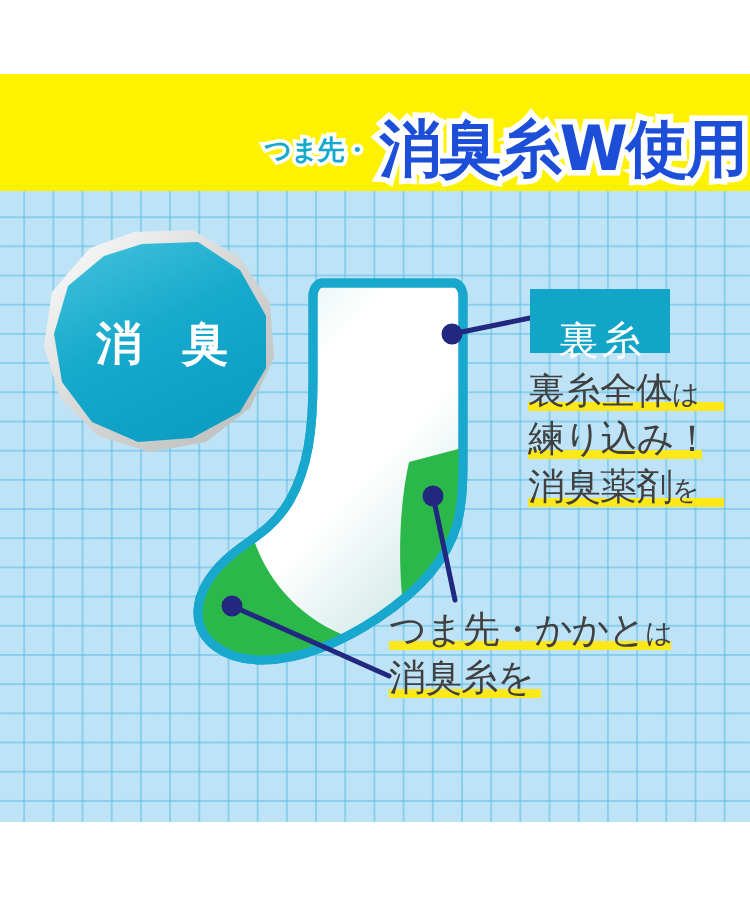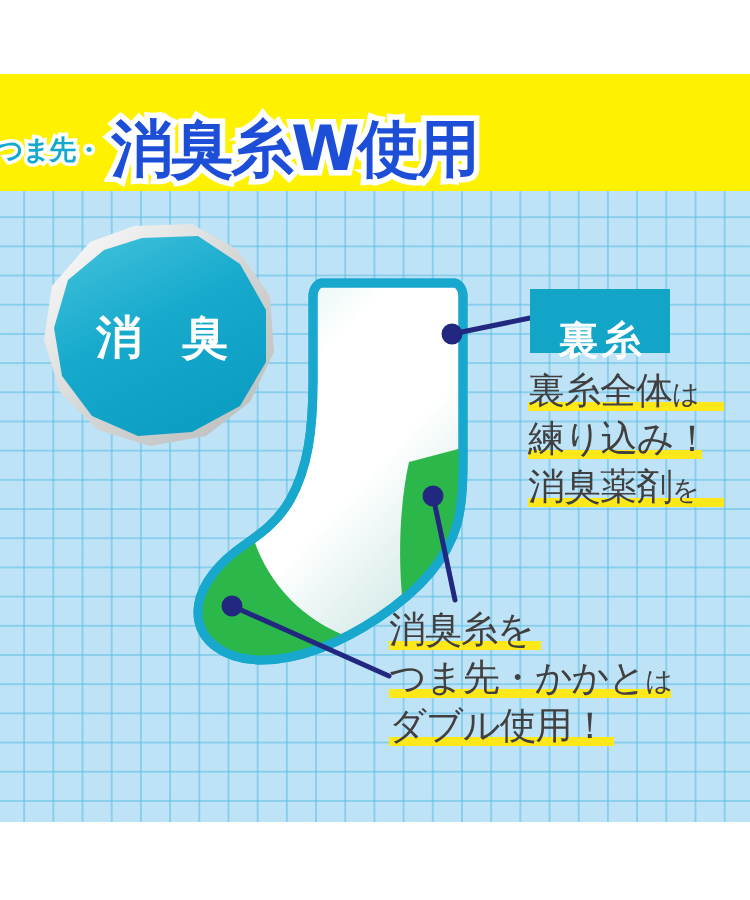--- a/index.html
+++ b/index.html
@@ -12,21 +12,21 @@
   }
   #page{position:absolute;left:0;top:0;width:750px;height:900px;overflow:hidden;background:#fff;}
 
   
   .top-white{position:absolute;left:0;top:0;width:750px;height:74px;background:#ffffff;}
 
   
   .banner{
     position:absolute;left:0;top:74px;width:750px;height:152px;
     background:#fff200;
-    display:flex;align-items:center;justify-content:flex-start;
+    display:flex;align-items:center;justify-content:flex-end;
   }
   .banner-inner{display:flex;align-items:center;gap:10px;transform:translateX(-4px);}
   .ruby{
     display:flex;flex-direction:column;justify-content:center;
     line-height:1.02;
     font-size:27px;font-weight:700;
     color:#16a9ce;
     -webkit-text-stroke:7px #ffffff;
     paint-order:stroke fill;
     letter-spacing:-1px;
@@ -51,39 +51,39 @@
       linear-gradient(to bottom, rgba(92,190,229,.55) 1.6px, transparent 1.6px);
     background-size:29.2px 29.2px;
     background-position:-6px -4px;
   }
   .bottom-white{position:absolute;left:0;top:822px;width:750px;height:78px;background:#ffffff;}
 
   
   .layer{position:absolute;left:0;top:0;width:750px;height:900px;}
 
   
-  .badge{position:absolute;left:42px;top:224px;width:240px;height:232px;}
+  .badge{position:absolute;left:42px;top:230px;width:240px;height:232px;}
   .badge svg{display:block;}
   .badge-label{
     position:absolute;left:0;top:0;width:240px;height:232px;
     display:flex;align-items:center;justify-content:center;
     font-size:46px;font-weight:700;color:#ffffff;letter-spacing:12px;
     text-indent:12px;
     transform:translateY(-2px);
     pointer-events:none;
   }
 
   
   .tag-box{
     position:absolute;left:530px;top:289px;width:140px;height:64px;
     background:#12a5c7;
     display:flex;align-items:center;justify-content:center;
   }
   .tag-box span{
-    font-size:40px;font-weight:700;color:#ffffff;letter-spacing:3px;text-indent:3px;
+    font-size:40px;font-weight:400;color:#ffffff;letter-spacing:3px;text-indent:3px;
     line-height:1;transform:translateY(-1px);margin-top:39px;
   }
 
   
   .callout{position:absolute;}
   .cline{
     position:relative;display:block;white-space:nowrap;
     font-weight:400;color:#404040;line-height:1;
     margin-bottom:11px;
   }
@@ -231,27 +231,23 @@
       <span class="txt big">練り込み！</span><span class="txt sm"></span>
     </div>
     <div class="cline">
       <span class="hl" style="width: 196px;"></span>
       <span class="txt big">消臭薬剤</span><span class="txt sm">を</span>
     </div>
   </div>
 
   <div class="callout callout-toe">
     <div class="cline">
+      <span class="hl" style="width: 282px;"></span>
+      <span class="txt big">つま先・かかと</span><span class="txt sm">は</span>
+    </div>
+    <div class="cline">
       <span class="hl" style="width: 152px;"></span>
       <span class="txt big">消臭糸を</span><span class="txt sm"></span>
     </div>
-    <div class="cline">
-      <span class="hl" style="width: 282px;"></span>
-      <span class="txt big">つま先・かかと</span><span class="txt sm">は</span>
-    </div>
-    <div class="cline">
-      <span class="hl" style="width: 225px;"></span>
-      <span class="txt big">ダブル使用！</span><span class="txt sm"></span>
-    </div>
   </div>
 
   <div class="bottom-white"></div>
 </div>
 
 </body></html>

